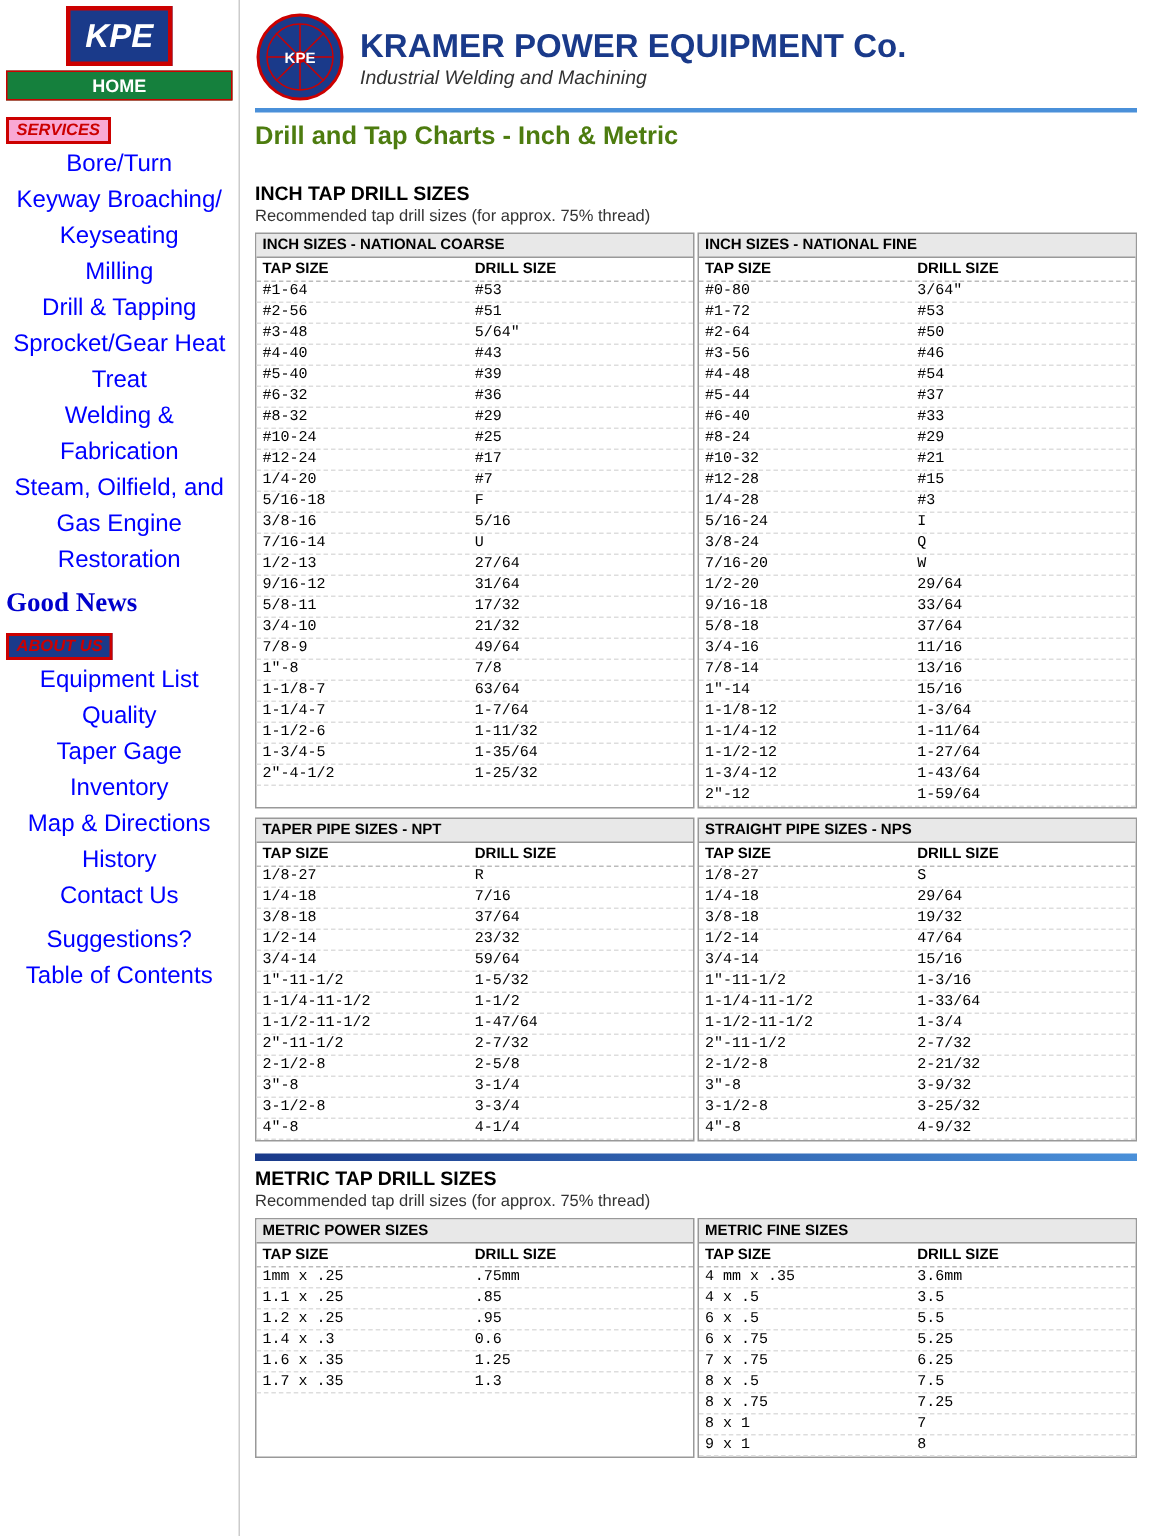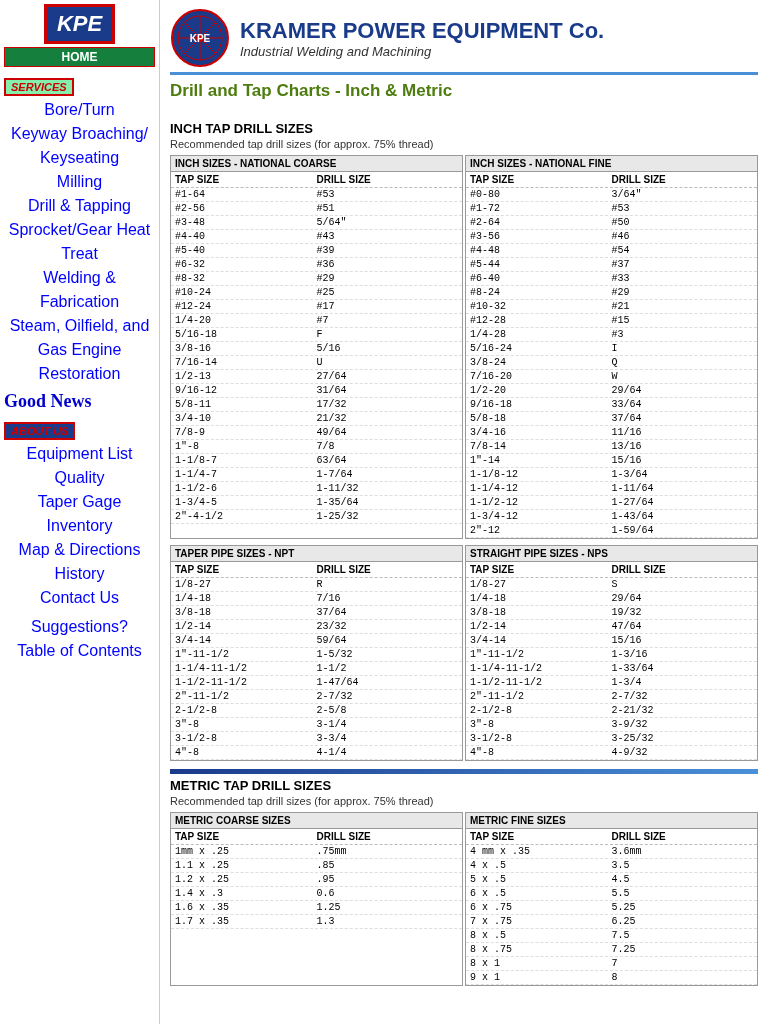--- a/index.html
+++ b/index.html
@@ -34,21 +34,21 @@
       text-align: center;
       font-size: 12px;
       font-weight: bold;
       padding: 2px 0;
       margin-top: 3px;
       text-decoration: none;
       border: 1px solid #c00;
     }
     .section-header {
       display: inline-block;
-      background: #86efac;
+      background: #f9a8d4;
       color: #c00;
       font-weight: bold;
       font-size: 11px;
       padding: 1px 5px;
       margin: 5px 0 2px 0;
       border: 2px solid #c00;
       font-style: italic;
     }
     .sidebar-link {
       display: block;
@@ -590,21 +590,21 @@
   </div>
 
   <div class="blue-bar"></div>
 
   <div class="metric-section">
     <div class="section-title">METRIC TAP DRILL SIZES</div>
     <div class="section-desc">Recommended tap drill sizes (for approx. 75% thread)</div>
     <div class="metric-tables-grid">
 
       <div class="tap-table">
-        <div class="tap-table-header">METRIC COARSE SIZES</div>
+        <div class="tap-table-header">METRIC POWER SIZES</div>
         <div class="tap-table-cols">
           <span>TAP SIZE</span>
           <span>DRILL SIZE</span>
         </div>
         <div id="mc-rows">
             <div class="tap-table-row">
               <span>1mm x .25</span>
               <span>.75mm</span>
             </div>
             <div class="tap-table-row">
@@ -639,24 +639,20 @@
         <div id="mf-rows">
             <div class="tap-table-row">
               <span>4 mm x .35</span>
               <span>3.6mm</span>
             </div>
             <div class="tap-table-row">
               <span>4 x .5</span>
               <span>3.5</span>
             </div>
             <div class="tap-table-row">
-              <span>5 x .5</span>
-              <span>4.5</span>
-            </div>
-            <div class="tap-table-row">
               <span>6 x .5</span>
               <span>5.5</span>
             </div>
             <div class="tap-table-row">
               <span>6 x .75</span>
               <span>5.25</span>
             </div>
             <div class="tap-table-row">
               <span>7 x .75</span>
               <span>6.25</span>

